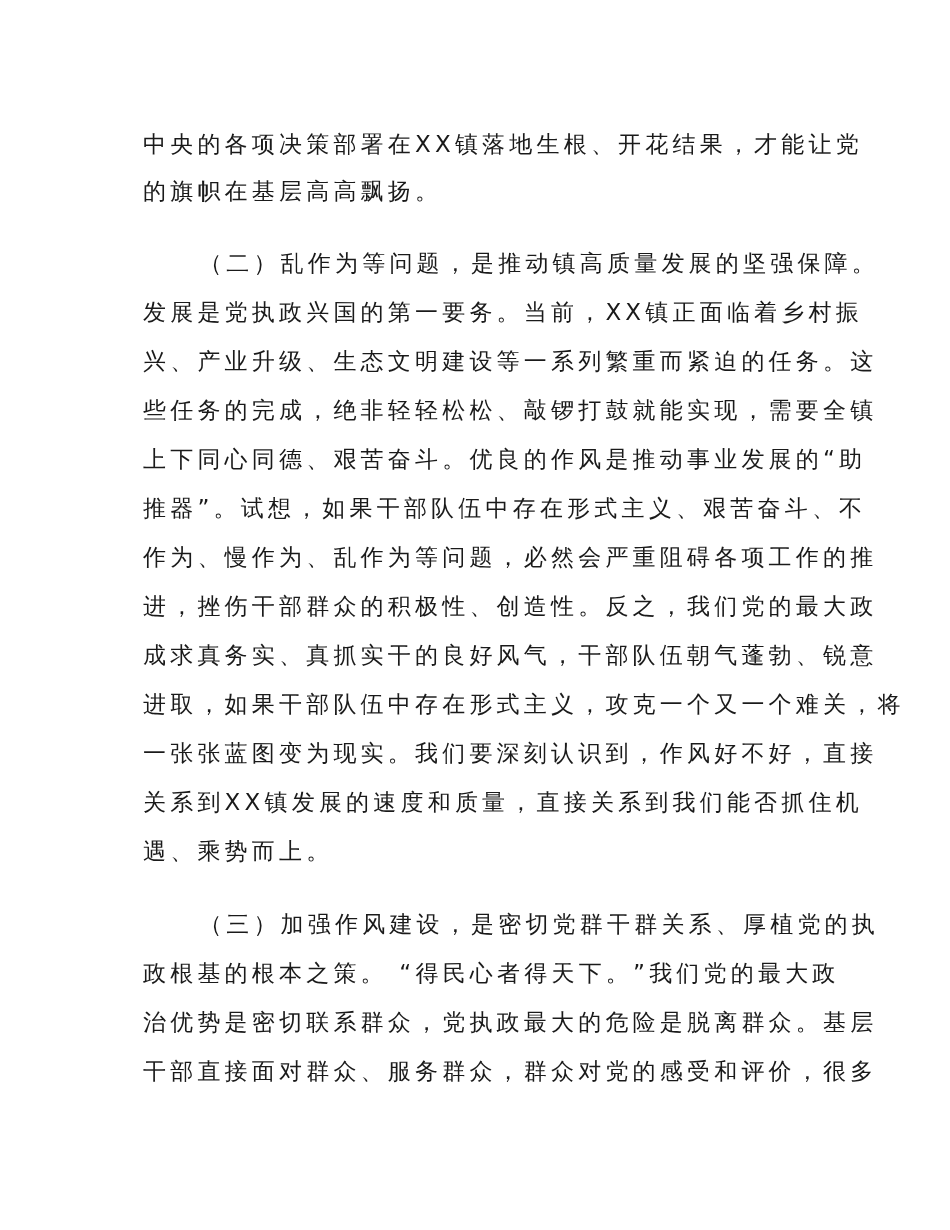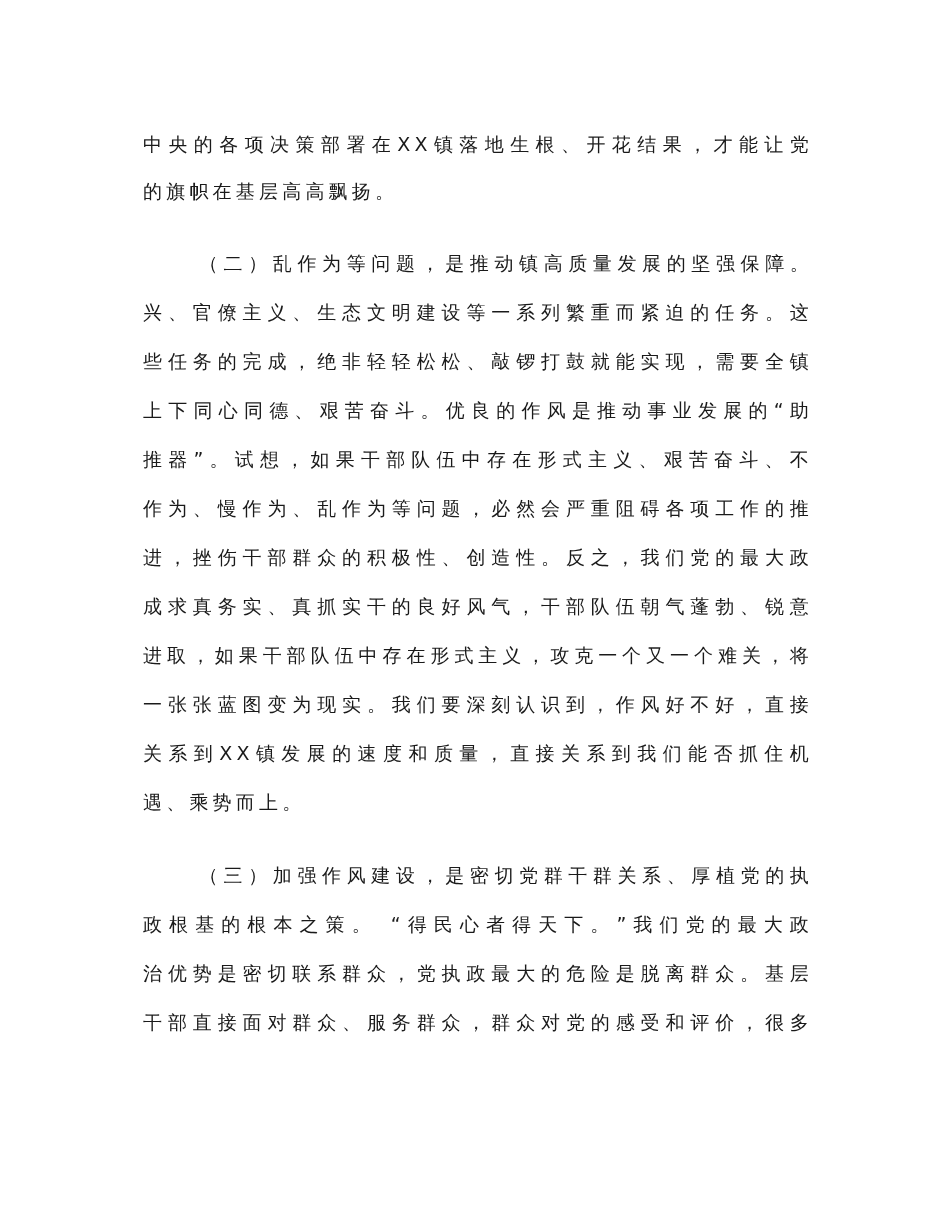--- a/index.html
+++ b/index.html
@@ -16,21 +16,21 @@
       color: #1a1a1a;
     }
     .page {
       position: absolute;
       left: 143px;
       top: 121px;
       width: 670px;
     }
     .para {
       margin: 0;
-      font-size: 19px;
+      font-size: 23px;
       line-height: 49px;
       letter-spacing: 4.2px;
       text-align: justify;
       text-align-last: left;
       word-break: break-all;
     }
     .para.cont {
       margin-bottom: 24px;
     }
     .para.first-frag {
@@ -51,21 +51,22 @@
 
 <div class="page">
 
   <p class="para cont first-frag">
     <span class="line">中央的各项决策部署在XX镇落地生根、开花结果，才能让党</span>
     <span class="line last">的旗帜在基层高高飘扬。</span>
   </p>
 
   <p class="para cont">
     <span class="line" style="padding-left:56px">（二）乱作为等问题，是推动镇高质量发展的坚强保障。</span>
-    <span class="line">兴、官僚主义、生态文明建设等一系列繁重而紧迫的任务。这</span>
+    <span class="line">发展是党执政兴国的第一要务。当前，XX镇正面临着乡村振</span>
+    <span class="line">兴、产业升级、生态文明建设等一系列繁重而紧迫的任务。这</span>
     <span class="line">些任务的完成，绝非轻轻松松、敲锣打鼓就能实现，需要全镇</span>
     <span class="line">上下同心同德、艰苦奋斗。优良的作风是推动事业发展的“助</span>
     <span class="line">推器”。试想，如果干部队伍中存在形式主义、艰苦奋斗、不</span>
     <span class="line">作为、慢作为、乱作为等问题，必然会严重阻碍各项工作的推</span>
     <span class="line">进，挫伤干部群众的积极性、创造性。反之，我们党的最大政</span>
     <span class="line">成求真务实、真抓实干的良好风气，干部队伍朝气蓬勃、锐意</span>
     <span class="line">进取，如果干部队伍中存在形式主义，攻克一个又一个难关，将</span>
     <span class="line">一张张蓝图变为现实。我们要深刻认识到，作风好不好，直接</span>
     <span class="line">关系到XX镇发展的速度和质量，直接关系到我们能否抓住机</span>
     <span class="line last">遇、乘势而上。</span>

